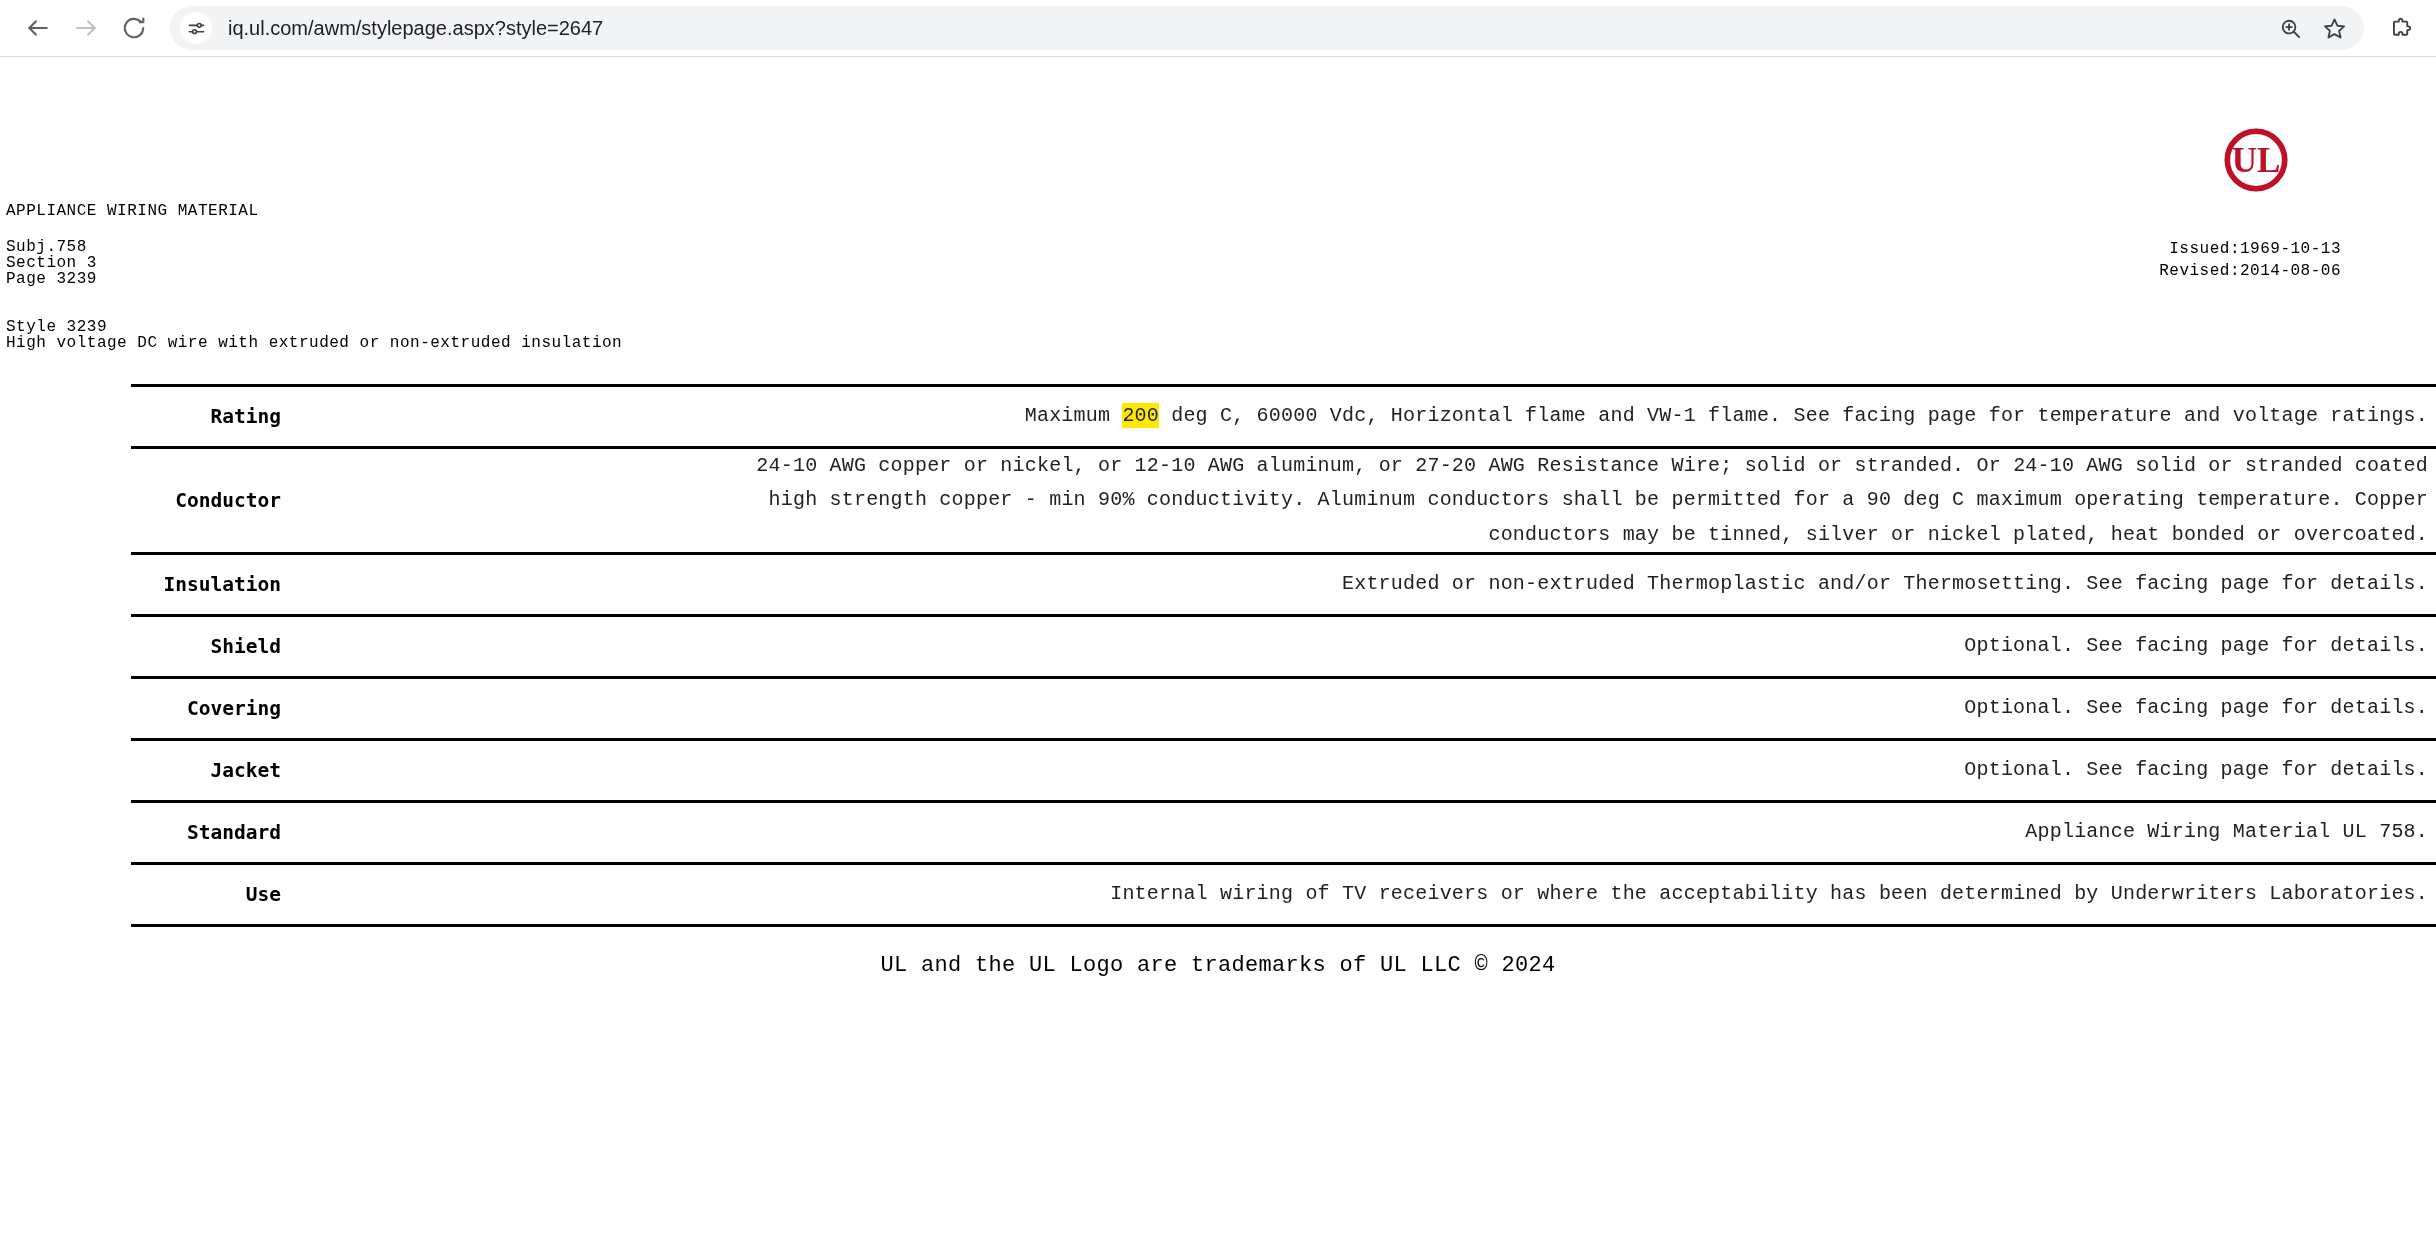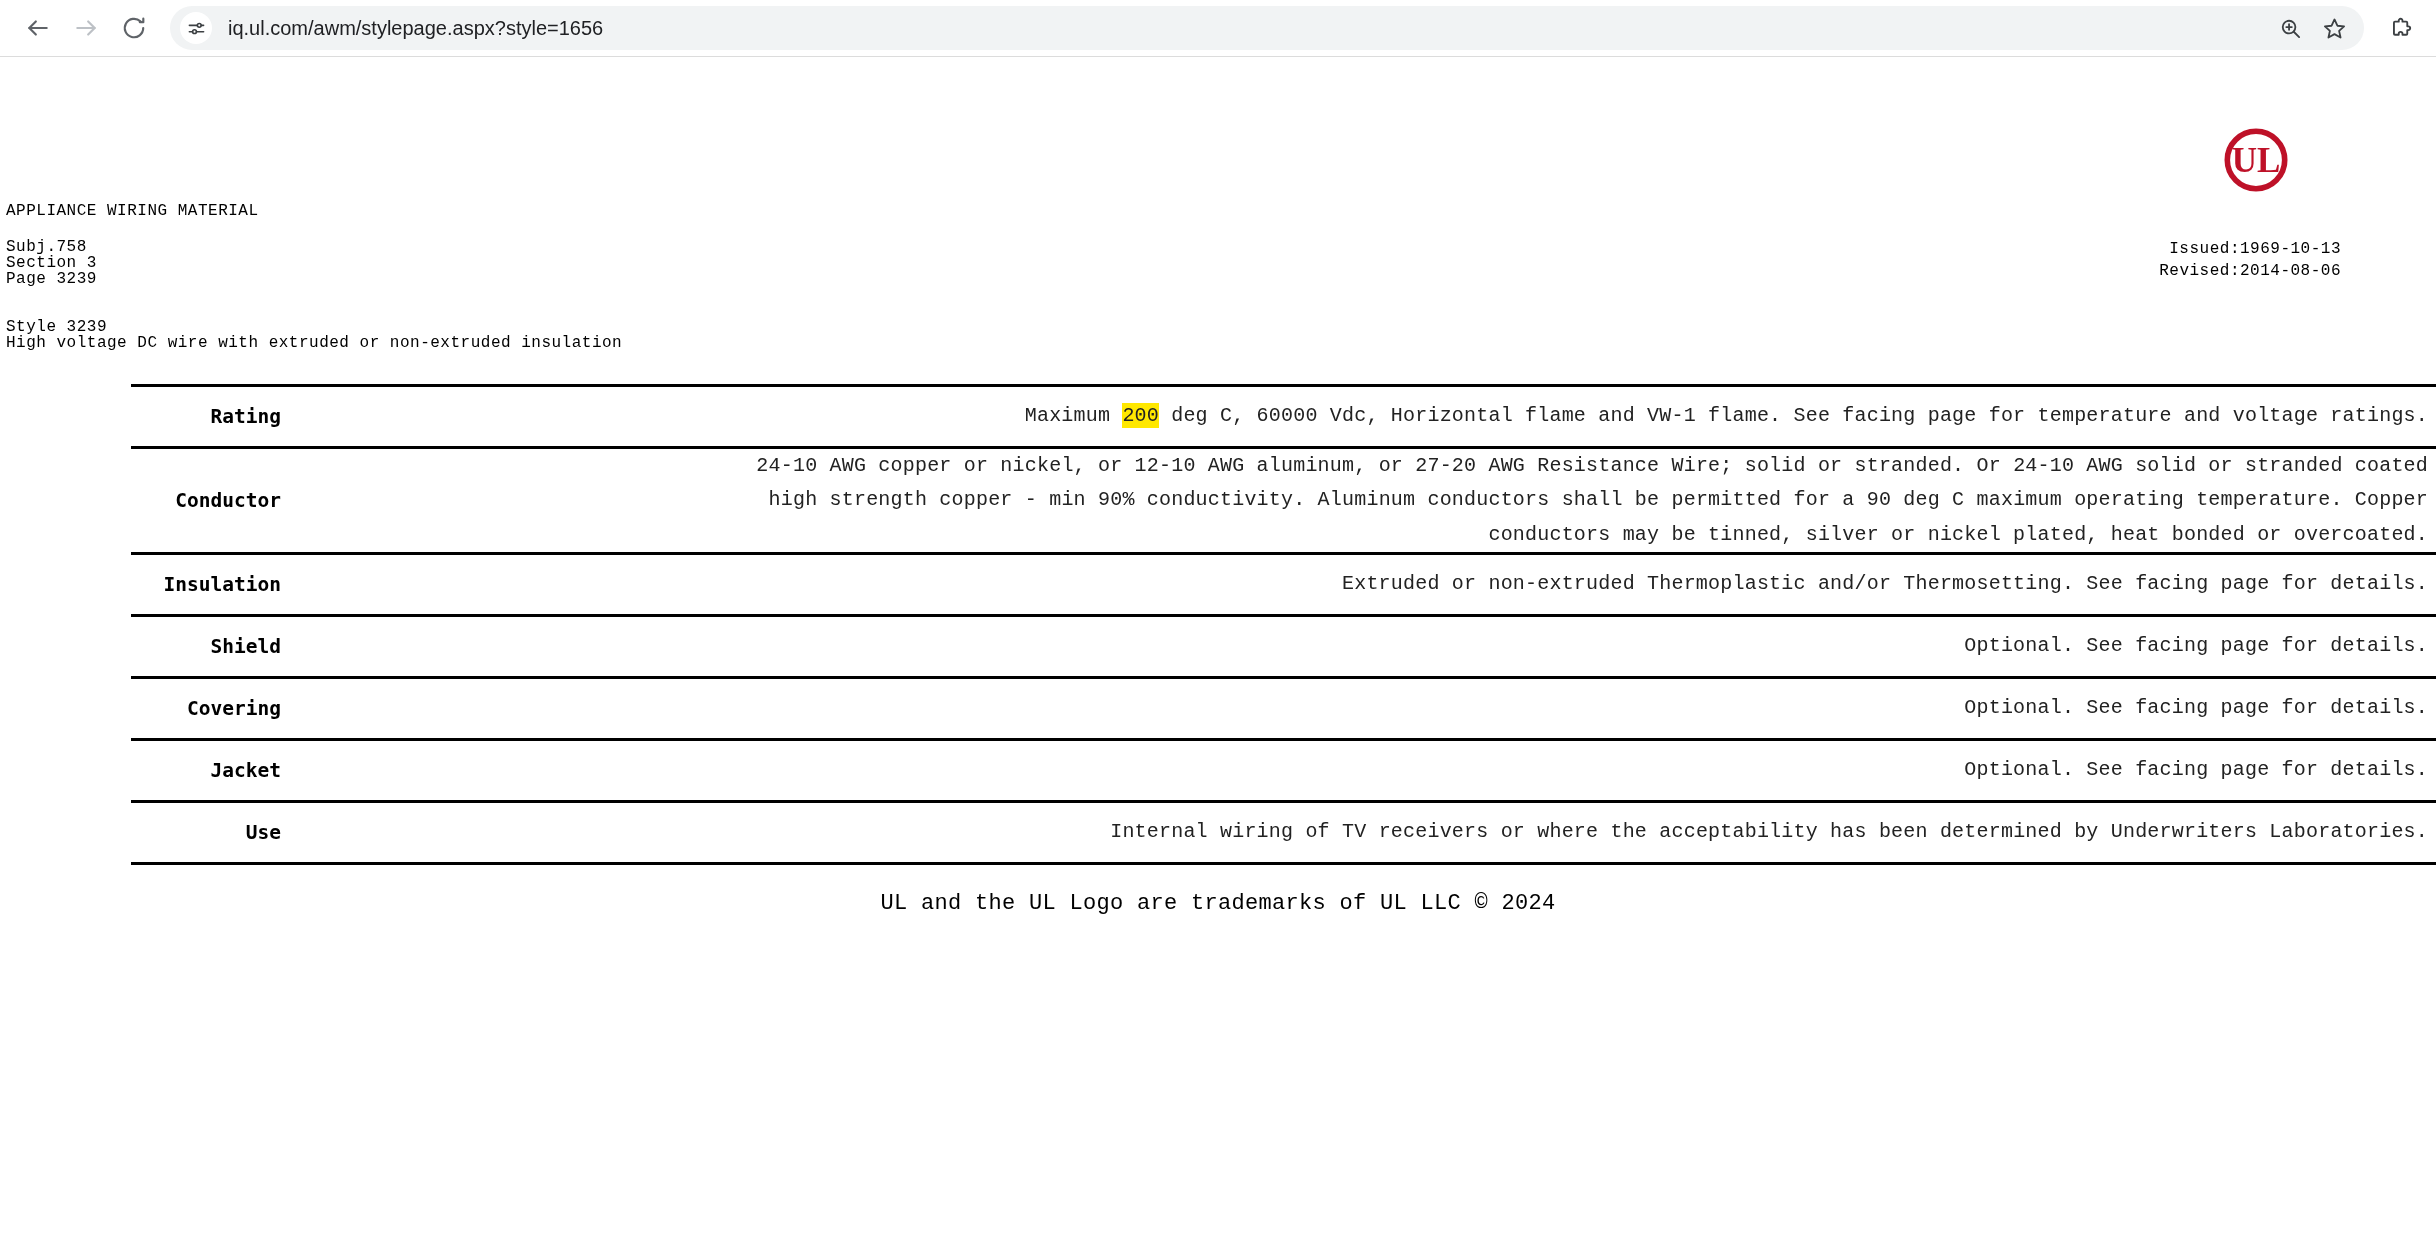--- a/index.html
+++ b/index.html
@@ -215,21 +215,21 @@
     <div id="site-settings-chip">
       <svg width="19" height="19" viewBox="0 0 24 24" fill="none" stroke="#3c4043" stroke-width="2" stroke-linecap="round">
         <line x1="3" y1="8" x2="13" y2="8"></line>
         <line x1="18" y1="8" x2="21" y2="8"></line>
         <circle cx="15.5" cy="8" r="2.4"></circle>
         <line x1="3" y1="16" x2="7" y2="16"></line>
         <line x1="12" y1="16" x2="21" y2="16"></line>
         <circle cx="9.5" cy="16" r="2.4"></circle>
       </svg>
     </div>
-    <div id="url-text">iq.ul.com/awm/stylepage.aspx?style=1656</div>
+    <div id="url-text">iq.ul.com/awm/stylepage.aspx?style=2647</div>
 
     <div class="omni-action" title="Zoom">
       <svg width="23" height="23" viewBox="0 0 24 24" fill="none" stroke="#3c4043" stroke-width="1.9" stroke-linecap="round">
         <circle cx="10.5" cy="10.5" r="6.6"></circle>
         <line x1="15.4" y1="15.4" x2="21" y2="21"></line>
         <line x1="7.6" y1="10.5" x2="13.4" y2="10.5"></line>
         <line x1="10.5" y1="7.6" x2="10.5" y2="13.4"></line>
       </svg>
     </div>
 
@@ -315,20 +315,26 @@
         </div>
     </div>
 
     <div class="spec-row">
       <div class="spec-label">Jacket</div>
       <div class="spec-value">
           <span class="ln">Optional. See facing page for details.</span>
         </div>
     </div>
 
+    <div class="spec-row">
+      <div class="spec-label">Standard</div>
+      <div class="spec-value">
+          <span class="ln">Appliance Wiring Material UL 758.</span>
+        </div>
+    </div>
 
     <div class="spec-row">
       <div class="spec-label">Use</div>
       <div class="spec-value">
           <span class="ln">Internal wiring of TV receivers or where the acceptability has been determined by Underwriters Laboratories.</span>
         </div>
     </div>
 
   </div>
 

